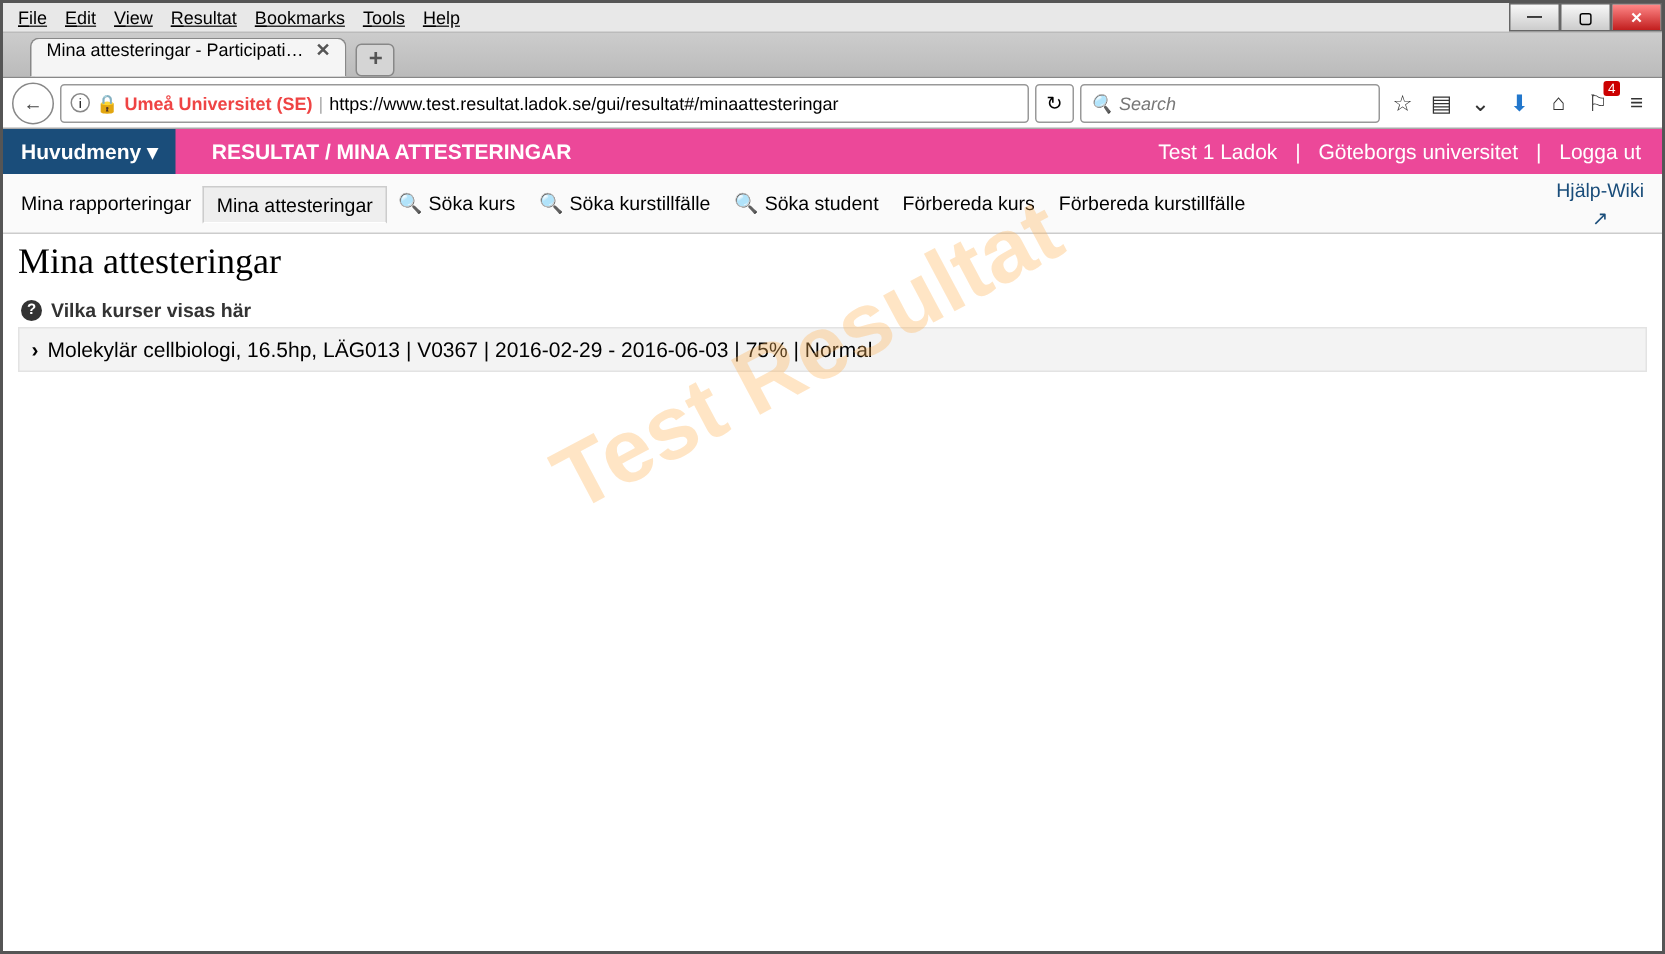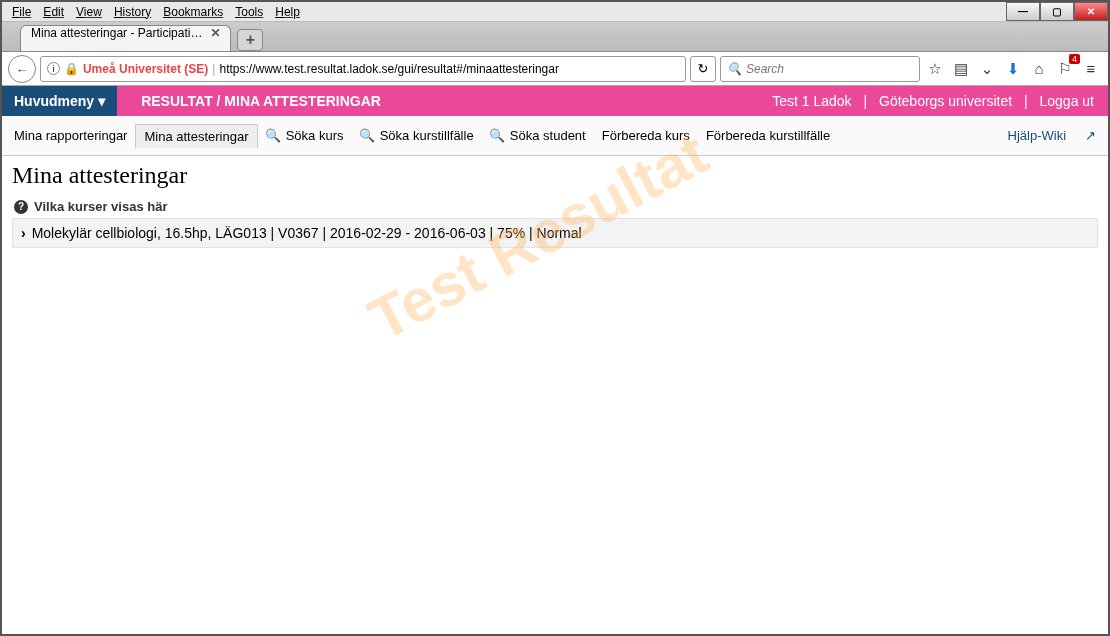--- a/index.html
+++ b/index.html
@@ -39,42 +39,42 @@
 .huvudmeny{background:#1a4d7a;height:30px;display:flex;align-items:center;padding:0 12px;font-weight:bold;gap:4px;}
 .breadcrumb{padding-left:24px;font-weight:bold;flex:1;}
 .orangeright{padding-right:10px;}
 .orangeright span{padding:0 4px;}
 
 
 .subnav{height:40px;background:#fafafa;border-bottom:1px solid #ccc;display:flex;align-items:center;font-size:13px;padding:0 4px;}
 .subnav .navitem{padding:4px 8px;display:flex;align-items:center;gap:4px;cursor:pointer;}
 .subnav .navitem.active{background:#eee;border:1px solid #ccc;border-bottom:1px solid #fff;margin-bottom:-1px;}
 .subnav .spacer{flex:1;}
-.subnav .hjalp{color:#1a4d7a;display:flex;align-items:center;gap:19px;}
+.subnav .hjalp{color:#1a4d7a;display:flex;align-items:center;gap:4px;flex-direction:column;}
 .sicon{font-weight:bold;}
 
 
 .content{padding:6px 10px;position:relative;}
 .content h1{font-family:Georgia,serif;font-weight:normal;font-size:24px;margin-bottom:6px;}
 .helpline{font-size:13px;color:#333;font-weight:bold;display:flex;align-items:center;gap:6px;padding:4px 2px;}
 .helpline .qicon{display:inline-block;width:14px;height:14px;border-radius:50%;background:#333;color:#fff;font-size:10px;text-align:center;line-height:14px;}
 .courseitem{background:#f3f3f3;border:1px solid #e3e3e3;padding:6px 8px;font-size:14px;display:flex;align-items:center;gap:6px;}
 .courseitem .chev{font-weight:bold;}
 
 
 .watermark{position:absolute;top:200px;left:350px;font-size:60px;color:rgba(255,180,90,0.35);font-weight:bold;transform:rotate(-28deg);pointer-events:none;white-space:nowrap;}
 </style>
 </head>
 <body>
 
 <div class="menubar">
   <span>File</span>
   <span>Edit</span>
   <span>View</span>
-  <span>History</span>
+  <span>Resultat</span>
   <span>Bookmarks</span>
   <span>Tools</span>
   <span>Help</span>
 </div>
 <div class="winctl">
   <div class="winmin">—</div>
   <div class="winmax">▢</div>
   <div class="winclose">✕</div>
 </div>
 

